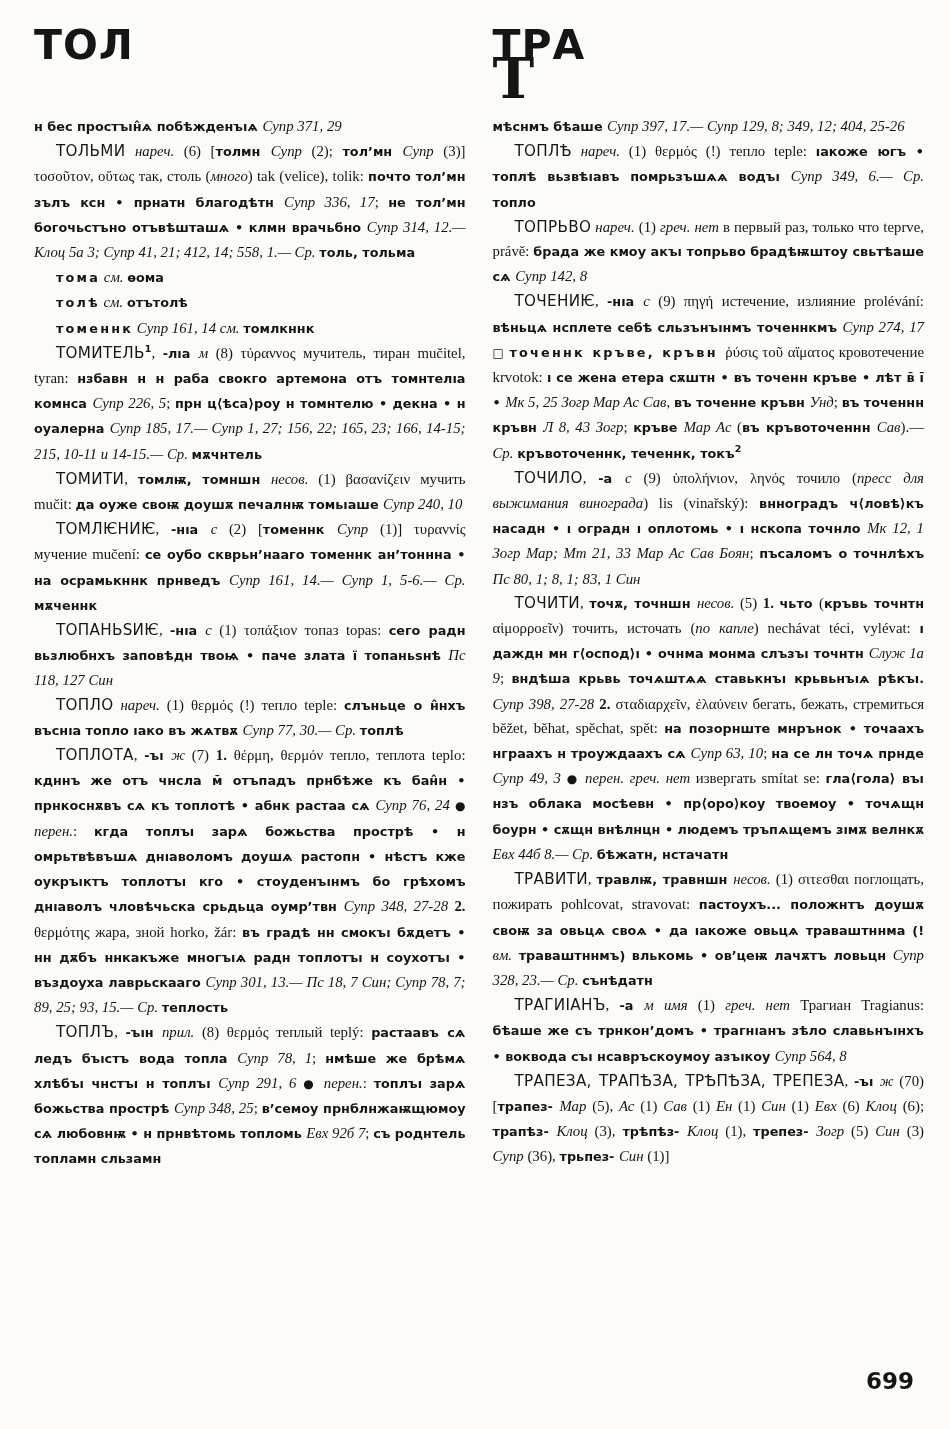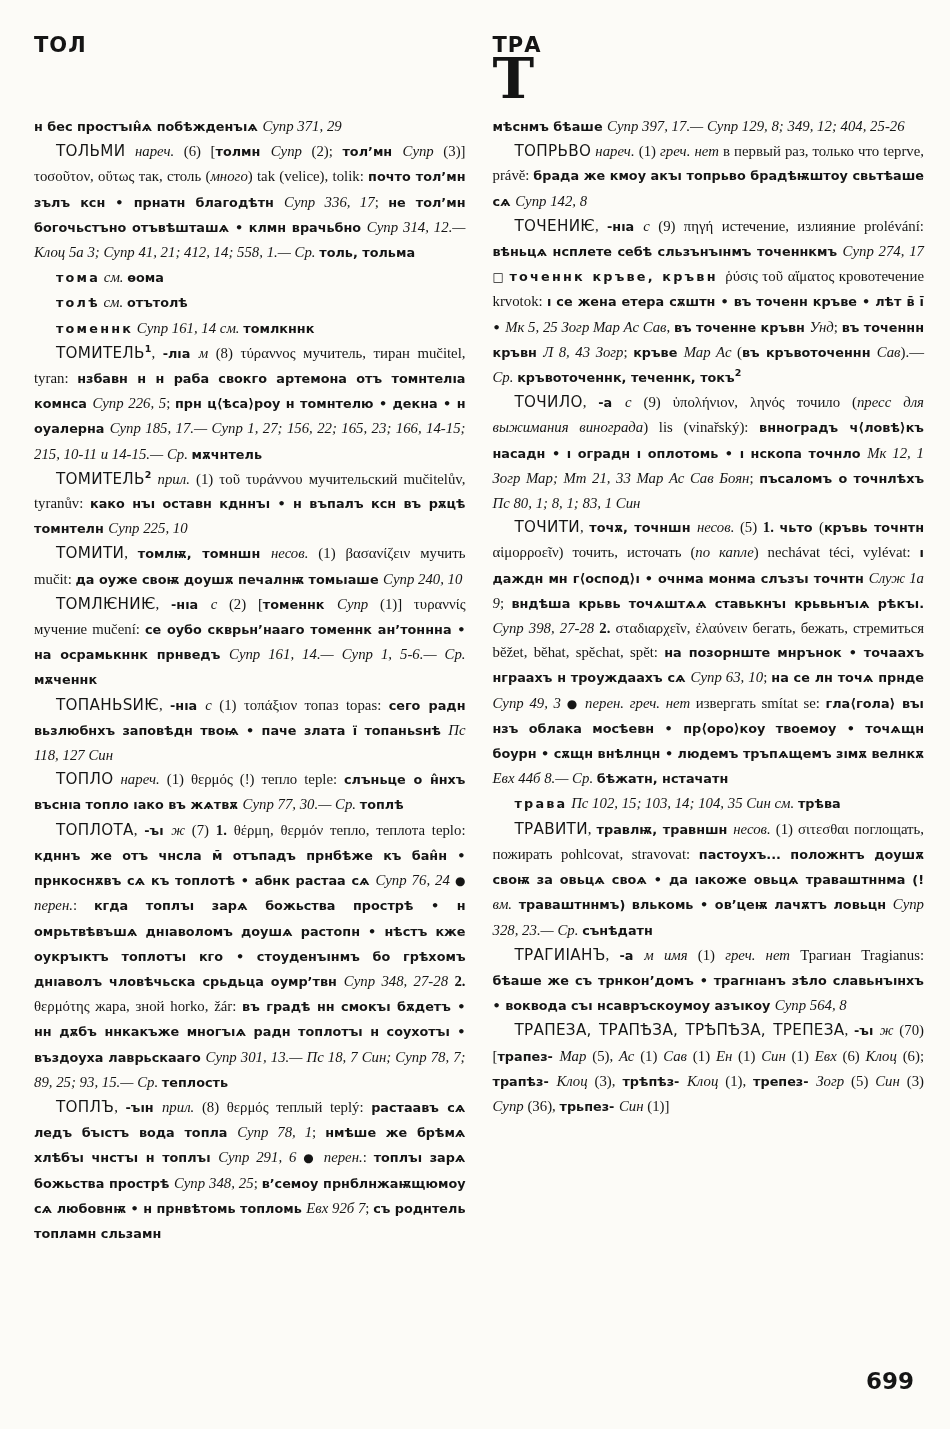--- a/index.html
+++ b/index.html
@@ -1,20 +1,20 @@
 <!DOCTYPE html>
 <html><head>
 <meta charset="utf-8">
 <style>
   html,body{margin:0;padding:0;background:#ddd;}
   .page{position:relative;width:950px;height:1429px;margin:0 auto;background:#fcfbf7;color:#151515;overflow:hidden;}
   .runhead{display:flex;padding:28px 26px 0 34px;align-items:flex-start;}
   .rh-left{width:433px;}
   .rh-right{width:433px;margin-left:27px;display:flex;justify-content:space-between;align-items:flex-start;flex-direction:column;}
-  .guide{font-family:"DejaVu Sans",sans-serif;font-weight:700;font-size:21px;letter-spacing:1px;line-height:34px;}
+  .guide{font-family:"DejaVu Sans",sans-serif;font-weight:700;font-size:41px;letter-spacing:1px;line-height:34px;}
   .bigT{font-family:"DejaVu Serif",serif;font-weight:700;font-size:56px;line-height:44px;margin-top:-6px;}
   .cols{display:flex;gap:27px;padding:14px 26px 0 34px;justify-content:space-between;}
   .col{width:433px;text-align:justify;}
   .para{margin:0;line-height:24.2px;}
   .para.ind{text-indent:22px;}
   .sg-h{font-family:"DejaVu Sans",sans-serif;font-weight:400;font-size:15.2px;letter-spacing:.3px;}
   .sg-c{font-family:"DejaVu Sans",sans-serif;font-weight:700;font-size:12.8px;}
   .sg-cl{font-family:"DejaVu Sans",sans-serif;font-weight:700;font-size:12.8px;letter-spacing:2.2px;}
   .sg-p{font-family:"Liberation Serif","DejaVu Serif",serif;font-size:14.8px;}
   .sg-i{font-family:"Liberation Serif","DejaVu Serif",serif;font-style:italic;font-size:14.8px;}
@@ -37,34 +37,33 @@
     </div>
   </div>
   <div class="cols">
     <div class="col">
         <p class="para"><span class="sg-c">н бес простъıн̂ѧ побѣжденъıѧ </span><span class="sg-i">Супр 371, 29</span></p>
         <p class="para ind"><span class="sg-h">ТОЛЬМИ</span><span class="sg-i"> нареч. </span><span class="sg-p">(6) [</span><span class="sg-c">толмн </span><span class="sg-i">Супр</span><span class="sg-p"> (2); </span><span class="sg-c">тол’мн </span><span class="sg-i">Супр</span><span class="sg-p"> (3)] τοσοῦτον, οὕτως так, столь (</span><span class="sg-i">много</span><span class="sg-p">) tak (velice), tolik: </span><span class="sg-c">почто тол’мн зълъ ксн • прнатн благодѣтн </span><span class="sg-i">Супр 336, 17</span><span class="sg-p">; </span><span class="sg-c">не тол’мн богочьстъно отъвѣшташѧ • клмн врачьбно </span><span class="sg-i">Супр 314, 12.— Клоц 5а 3; Супр 41, 21; 412, 14; 558, 1.— Ср. </span><span class="sg-c">толь, тольма</span></p>
         <p class="para ind"><span class="sg-cl">тома</span><span class="sg-i"> см. </span><span class="sg-c">ѳома</span></p>
         <p class="para ind"><span class="sg-cl">толѣ</span><span class="sg-i"> см. </span><span class="sg-c">отътолѣ</span></p>
         <p class="para ind"><span class="sg-cl">томеннк</span><span class="sg-i"> Супр 161, 14 см. </span><span class="sg-c">томлкннк</span></p>
         <p class="para ind"><span class="sg-h">ТОМИТЕЛЬ</span><span class="sg-s">1</span><span class="sg-p">, </span><span class="sg-c">-лıа </span><span class="sg-i">м</span><span class="sg-p"> (8) τύραννος мучитель, тиран mučitel, tyran: </span><span class="sg-c">нзбавн н н раба свокго артемона отъ томнтелıа комнса </span><span class="sg-i">Супр 226, 5</span><span class="sg-p">; </span><span class="sg-c">прн ц⟨ѣса⟩роу н томнтелю • декна • н оуалерна </span><span class="sg-i">Супр 185, 17.— Супр 1, 27; 156, 22; 165, 23; 166, 14-15; 215, 10-11 и 14-15.— Ср. </span><span class="sg-c">мѫчнтель</span></p>
-        <p class="para ind"><span class="sg-h">ТОМИТЕЛЬ</span><span class="sg-s">2</span><span class="sg-i"> прил. </span><span class="sg-p">(1) τοῦ τυράννου мучительский mučitelův, tyranův: </span><span class="sg-c">како нъı оставн кдннъı • н въпалъ ксн въ рѫцѣ томнтелн </span><span class="sg-i">Супр 225, 10</span></p>
         <p class="para ind"><span class="sg-h">ТОМИТИ</span><span class="sg-p">, </span><span class="sg-c">томлѭ, томншн </span><span class="sg-i">несов.</span><span class="sg-p"> (1) βασανίζειν мучить mučit: </span><span class="sg-c">да оуже своѭ доушѫ печалнѭ томьıаше </span><span class="sg-i">Супр 240, 10</span></p>
         <p class="para ind"><span class="sg-h">ТОМЛѤНИѤ</span><span class="sg-p">, </span><span class="sg-c">-нıа </span><span class="sg-i">с</span><span class="sg-p"> (2) [</span><span class="sg-c">томеннк </span><span class="sg-i">Супр</span><span class="sg-p"> (1)] τυραννίς мучение mučení: </span><span class="sg-c">се оубо скврьн’нааго томеннк ан’тоннна • на осрамькннк прнведъ </span><span class="sg-i">Супр 161, 14.— Супр 1, 5-6.— Ср. </span><span class="sg-c">мѫченнк</span></p>
         <p class="para ind"><span class="sg-h">ТОПАНЬЅИѤ</span><span class="sg-p">, </span><span class="sg-c">-нıа </span><span class="sg-i">с</span><span class="sg-p"> (1) τοπάξιον топаз topas: </span><span class="sg-c">сего радн вьзлюбнхъ заповѣдн твоѩ • паче злата ї топаньѕнѣ </span><span class="sg-i">Пс 118, 127 Син</span></p>
         <p class="para ind"><span class="sg-h">ТОПЛО</span><span class="sg-i"> нареч. </span><span class="sg-p">(1) θερμός (!) тепло teple: </span><span class="sg-c">слъньце о н̂нхъ въснıа топло ıако въ жѧтвѫ </span><span class="sg-i">Супр 77, 30.— Ср. </span><span class="sg-c">топлѣ</span></p>
         <p class="para ind"><span class="sg-h">ТОПЛОТА</span><span class="sg-p">, </span><span class="sg-c">-ъı </span><span class="sg-i">ж</span><span class="sg-p"> (7) </span><span class="sg-b">1. </span><span class="sg-p">θέρμη, θερμόν тепло, теплота teplo: </span><span class="sg-c">кдннъ же отъ чнсла м̄ отъпадъ прнбѣже къ бан̂н • прнкоснѫвъ сѧ къ топлотѣ • абнк растаа сѧ </span><span class="sg-i">Супр 76, 24</span><span class="sg-m"> ● </span><span class="sg-i">перен.</span><span class="sg-p">: </span><span class="sg-c">кгда топлъı зарѧ божьства прострѣ • н омрьтвѣвъшѧ днıаволомъ доушѧ растопн • нѣстъ кже оукръıктъ топлотъı кго • стоуденъıнмъ бо грѣхомъ днıаволъ чловѣчьска срьдьца оумр’твн </span><span class="sg-i">Супр 348, 27-28 </span><span class="sg-b">2. </span><span class="sg-p">θερμότης жара, зной horko, žár: </span><span class="sg-c">въ градѣ нн смокъı бѫдетъ • нн дѫбъ ннкакъже многъıѧ радн топлотъı н соухотъı • въздоуха лаврьскааго </span><span class="sg-i">Супр 301, 13.— Пс 18, 7 Син; Супр 78, 7; 89, 25; 93, 15.— Ср. </span><span class="sg-c">теплость</span></p>
         <p class="para ind"><span class="sg-h">ТОПЛЪ</span><span class="sg-p">, </span><span class="sg-c">-ъıн </span><span class="sg-i">прил.</span><span class="sg-p"> (8) θερμός теплый teplý: </span><span class="sg-c">растаавъ сѧ ледъ бъıстъ вода топла </span><span class="sg-i">Супр 78, 1</span><span class="sg-p">; </span><span class="sg-c">нмѣше же брѣмѧ хлѣбъı чнстъı н топлъı </span><span class="sg-i">Супр 291, 6</span><span class="sg-m"> ● </span><span class="sg-i">перен.</span><span class="sg-p">: </span><span class="sg-c">топлъı зарѧ божьства прострѣ </span><span class="sg-i">Супр 348, 25</span><span class="sg-p">; </span><span class="sg-c">в’семоу прнблнжаѭщюмоу сѧ любовнѭ • н прнвѣтомь топломь </span><span class="sg-i">Евх 92б 7</span><span class="sg-p">; </span><span class="sg-c">съ роднтель топламн сльзамн</span></p>
       </div>
     <div class="col">
         <p class="para"><span class="sg-c">мѣснмъ бѣаше </span><span class="sg-i">Супр 397, 17.— Супр 129, 8; 349, 12; 404, 25-26</span></p>
+        <p class="para ind"><span class="sg-h">ТОПЛѢ</span><span class="sg-i"> нареч. </span><span class="sg-p">(1) θερμός (!) тепло teple: </span><span class="sg-c">ıакоже югъ • топлѣ вьзвѣıавъ помрьзъшѧѧ водъı </span><span class="sg-i">Супр 349, 6.— Ср. </span><span class="sg-c">топло</span></p>
         <p class="para ind"><span class="sg-h">ТОПРЬВО</span><span class="sg-i"> нареч. </span><span class="sg-p">(1) </span><span class="sg-i">греч. нет</span><span class="sg-p">  в первый раз, только что teprve, právě: </span><span class="sg-c">брада же кмоу акъı топрьво брадѣѭштоу свьтѣаше сѧ </span><span class="sg-i">Супр 142, 8</span></p>
         <p class="para ind"><span class="sg-h">ТОЧЕНИѤ</span><span class="sg-p">, </span><span class="sg-c">-нıа </span><span class="sg-i">с</span><span class="sg-p"> (9) πηγή истечение, излияние prolévání: </span><span class="sg-c">вѣньцѧ нсплете себѣ сльзънъıнмъ точеннкмъ </span><span class="sg-i">Супр 274, 17</span><span class="sg-m"> □ </span><span class="sg-cl">точеннк кръве, кръвн </span><span class="sg-p">ῥύσις τοῦ αἵματος кровотечение krvotok: </span><span class="sg-c">ı се жена етера сѫштн • въ точенн кръве • лѣт в̄ ı̄ • </span><span class="sg-i">Мк 5, 25 Зогр Мар Ас Сав</span><span class="sg-p">, </span><span class="sg-c">въ точенне кръвн </span><span class="sg-i">Унд</span><span class="sg-p">; </span><span class="sg-c">въ точеннн кръвн </span><span class="sg-i">Л 8, 43 Зогр</span><span class="sg-p">; </span><span class="sg-c">кръве </span><span class="sg-i">Мар Ас</span><span class="sg-p"> (</span><span class="sg-c">въ кръвоточеннн </span><span class="sg-i">Сав</span><span class="sg-p">).— </span><span class="sg-i">Ср. </span><span class="sg-c">кръвоточеннк, теченнк, токъ</span><span class="sg-s">2</span></p>
         <p class="para ind"><span class="sg-h">ТОЧИЛО</span><span class="sg-p">, </span><span class="sg-c">-а </span><span class="sg-i">с</span><span class="sg-p"> (9) ὑπολήνιον, ληνός точило (</span><span class="sg-i">пресс для выжимания винограда</span><span class="sg-p">) lis (vinařský): </span><span class="sg-c">внноградъ ч⟨ловѣ⟩къ насадн • ı оградн ı оплотомь • ı нскопа точнло </span><span class="sg-i">Мк 12, 1 Зогр Мар; Мт 21, 33 Мар Ас Сав Боян</span><span class="sg-p">; </span><span class="sg-c">пъсаломъ о точнлѣхъ </span><span class="sg-i">Пс 80, 1; 8, 1; 83, 1 Син</span></p>
         <p class="para ind"><span class="sg-h">ТОЧИТИ</span><span class="sg-p">, </span><span class="sg-c">точѫ, точншн </span><span class="sg-i">несов.</span><span class="sg-p"> (5) </span><span class="sg-b">1. </span><span class="sg-c">чьто </span><span class="sg-p">(</span><span class="sg-c">кръвь точнтн </span><span class="sg-p">αἱμορροεῖν) точить, источать (</span><span class="sg-i">по капле</span><span class="sg-p">) nechávat téci, vylévat: </span><span class="sg-c">ı даждн мн г⟨оспод⟩ı • очнма монма слъзъı точнтн </span><span class="sg-i">Служ 1а 9</span><span class="sg-p">; </span><span class="sg-c">вндѣша крьвь точѧштѧѧ ставькнъı крьвьнъıѧ рѣкъı. </span><span class="sg-i">Супр 398, 27-28 </span><span class="sg-b">2. </span><span class="sg-p">σταδιαρχεῖν, ἐλαύνειν бегать, бежать, стремиться běžet, běhat, spěchat, spět: </span><span class="sg-c">на позорнште мнрънок • точаахъ нграахъ н троуждаахъ сѧ </span><span class="sg-i">Супр 63, 10</span><span class="sg-p">; </span><span class="sg-c">на се лн точѧ прнде </span><span class="sg-i">Супр 49, 3</span><span class="sg-m"> ● </span><span class="sg-i">перен. греч. нет</span><span class="sg-p"> извергать smítat se: </span><span class="sg-c">гла⟨гола⟩ въı нзъ облака мосѣевн • пр⟨оро⟩коу твоемоу • точѧщн боурн • сѫщн внѣлнцн • людемъ тръпѧщемъ зıмѫ велнкѫ </span><span class="sg-i">Евх 44б 8.— Ср. </span><span class="sg-c">бѣжатн, нстачатн</span></p>
-        <p class="para ind"><span class="sg-cl">трава</span><span class="sg-i"> Пс 102, 15; 103, 14; 104, 35 Син см. </span><span class="sg-c">трѣва</span></p>
         <p class="para ind"><span class="sg-h">ТРАВИТИ</span><span class="sg-p">, </span><span class="sg-c">травлѭ, травншн </span><span class="sg-i">несов.</span><span class="sg-p"> (1) σιτεσθαι поглощать, пожирать pohlcovat, stravovat: </span><span class="sg-c">пастоухъ... положнтъ доушѫ своѭ за овьцѧ своѧ • да ıакоже овьцѧ траваштннма (! </span><span class="sg-i">вм.</span><span class="sg-c"> траваштннмъ) влькомь • ов’цеѭ лачѫтъ ловьцн </span><span class="sg-i">Супр 328, 23.— Ср. </span><span class="sg-c">сънѣдатн</span></p>
         <p class="para ind"><span class="sg-h">ТРАГИІАНЪ</span><span class="sg-p">, </span><span class="sg-c">-а </span><span class="sg-i">м имя</span><span class="sg-p"> (1) </span><span class="sg-i">греч. нет</span><span class="sg-p"> Трагиан Tragianus: </span><span class="sg-c">бѣаше же съ трнкон’домъ • трагнıанъ зѣло славьнъıнхъ • воквода съı нсавръскоумоу азъıкоу </span><span class="sg-i">Супр 564, 8</span></p>
         <p class="para ind"><span class="sg-h">ТРАПЕЗА, ТРАПѢЗА, ТРѢПѢЗА, ТРЕПЕЗА</span><span class="sg-p">, </span><span class="sg-c">-ъı </span><span class="sg-i">ж</span><span class="sg-p"> (70) [</span><span class="sg-c">трапез- </span><span class="sg-i">Мар</span><span class="sg-p"> (5), </span><span class="sg-i">Ас</span><span class="sg-p"> (1) </span><span class="sg-i">Сав</span><span class="sg-p"> (1) </span><span class="sg-i">Ен</span><span class="sg-p"> (1) </span><span class="sg-i">Син</span><span class="sg-p"> (1) </span><span class="sg-i">Евх</span><span class="sg-p"> (6) </span><span class="sg-i">Клоц</span><span class="sg-p"> (6); </span><span class="sg-c">трапѣз- </span><span class="sg-i">Клоц</span><span class="sg-p"> (3), </span><span class="sg-c">трѣпѣз- </span><span class="sg-i">Клоц</span><span class="sg-p"> (1), </span><span class="sg-c">трепез- </span><span class="sg-i">Зогр</span><span class="sg-p"> (5) </span><span class="sg-i">Син</span><span class="sg-p"> (3) </span><span class="sg-i">Супр</span><span class="sg-p"> (36), </span><span class="sg-c">трьпез- </span><span class="sg-i">Син</span><span class="sg-p"> (1)]</span></p>
       </div>
   </div>
   <div class="pageno">699</div>
 </div>
 
 </body></html>

